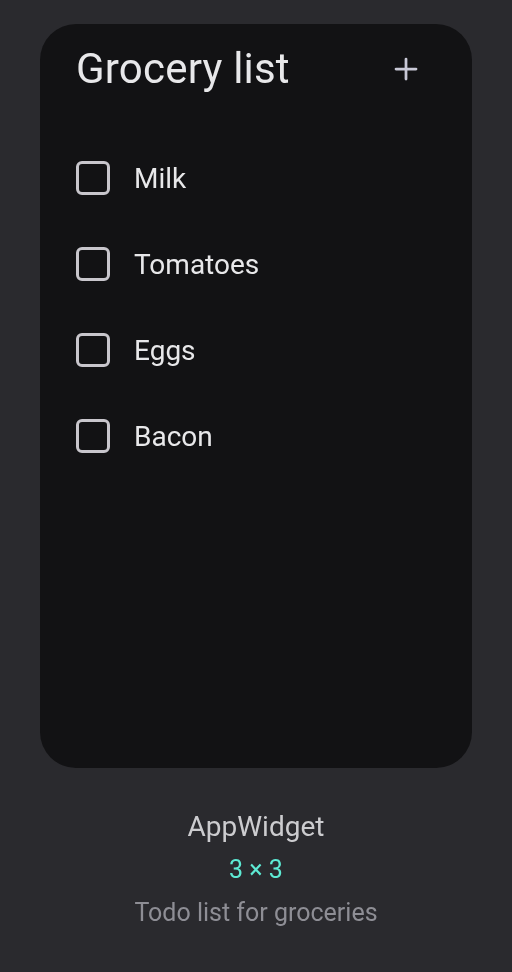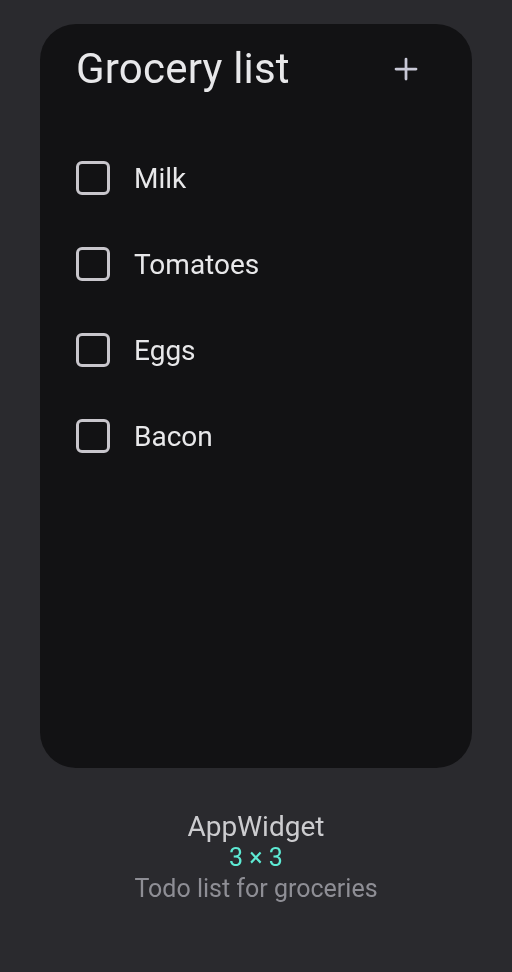--- a/index.html
+++ b/index.html
@@ -76,21 +76,21 @@
     .todo-label {
       font-size: 28px;
       font-weight: 400;
       color: #e8e8ea;
     }
     .widget-info {
       margin-top: 42px;
       text-align: center;
       display: flex;
       flex-direction: column;
-      gap: 0;
+      gap: 12px;
     }
     .widget-name {
       font-size: 28px;
       color: #cccccf;
       font-weight: 400;
     }
     .widget-size {
       font-size: 25px;
       color: #5eead4;
       font-weight: 400;

